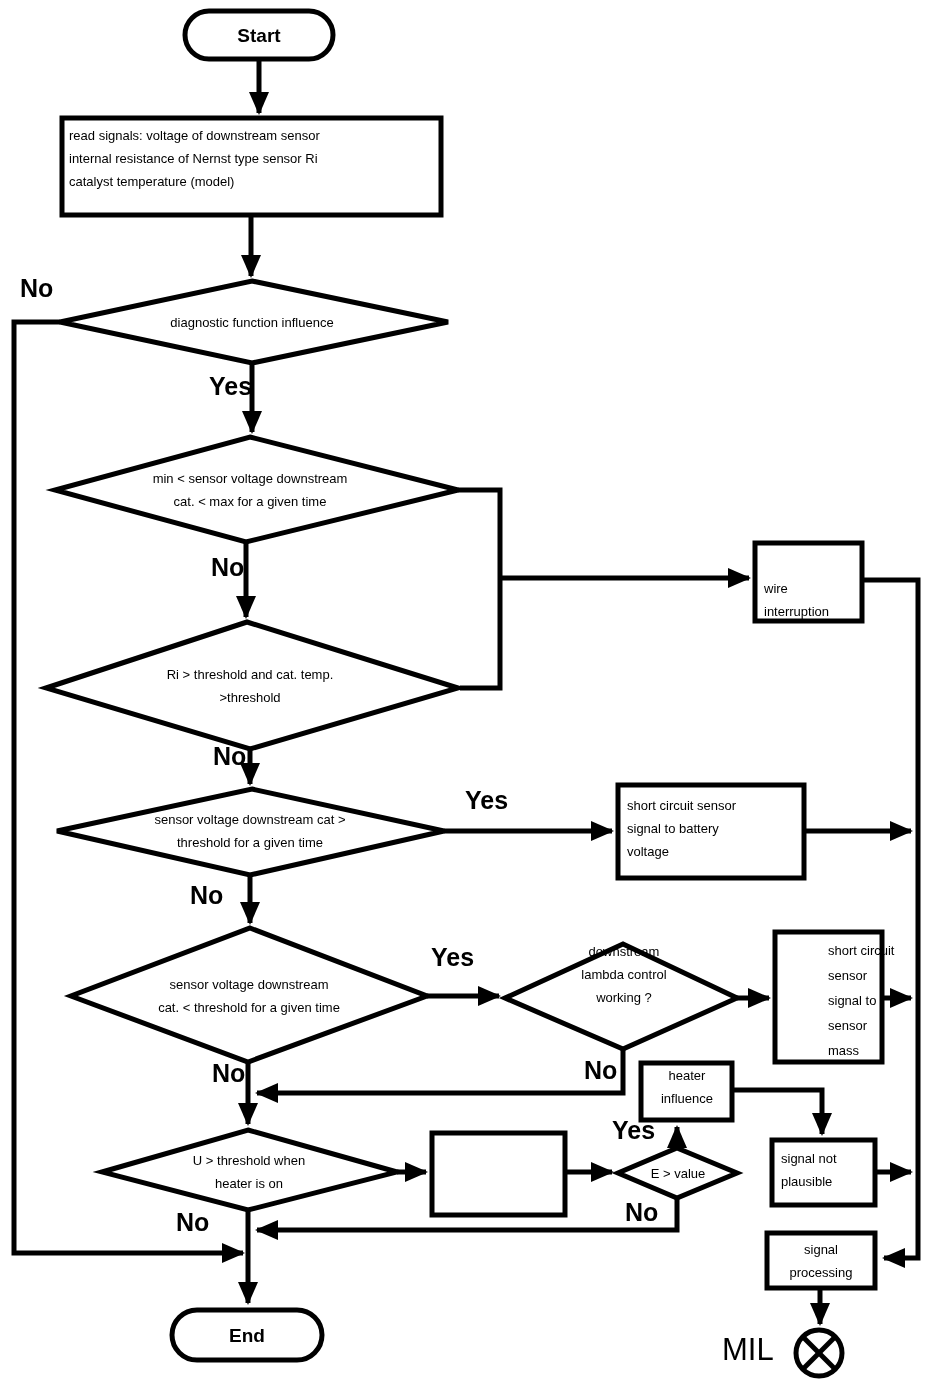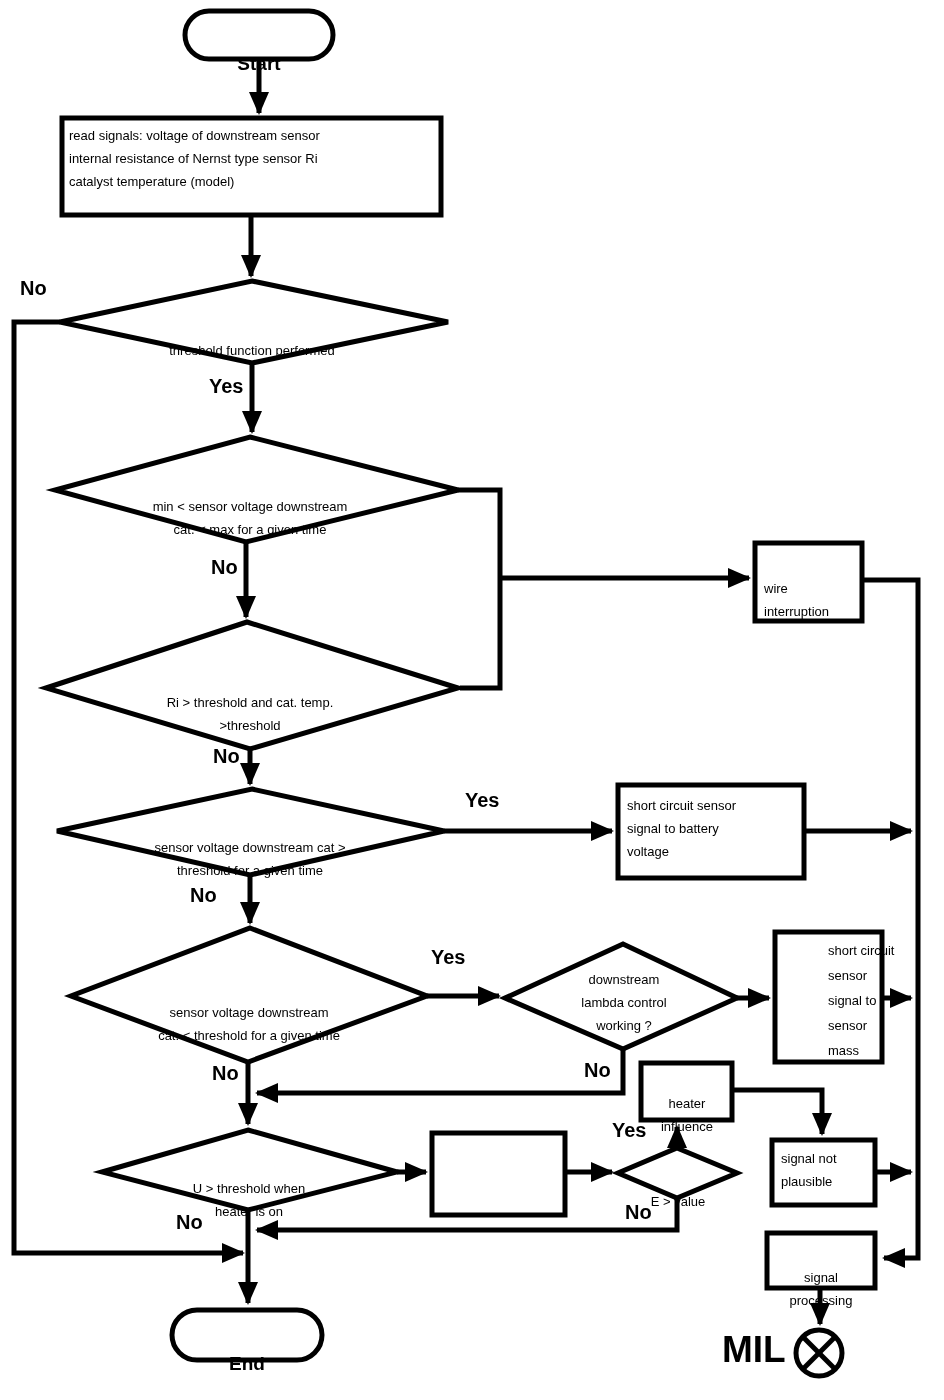--- a/index.html
+++ b/index.html
@@ -2,24 +2,24 @@
 <html><head>
 <meta charset="utf-8">
 <style>
   html,body { margin:0; padding:0; background:#ffffff; }
   .canvas {
     position:relative; width:944px; height:1400px; background:#ffffff;
     font-family:"Liberation Sans", sans-serif; color:#000; overflow:hidden;
   }
   .canvas svg { position:absolute; left:0; top:0; }
   .lbl { position:absolute; white-space:pre-line; font-size:13px; line-height:23px; }
-  .center { display:flex; align-items:center; justify-content:center; text-align:center;margin-top:28px; }
+  .center { display:flex; align-items:center; justify-content:center; text-align:center; }
   .titlebold { font-weight:bold; font-size:19px; }
-  .tag { font-weight:bold; font-size:20px; line-height:21px; white-space:nowrap; }
-  .big { font-weight:bold; font-size:37px; line-height:31px;text-align:center; }
+  .tag { font-weight:bold; font-size:25px; line-height:21px; white-space:nowrap; }
+  .big { font-weight:normal; font-size:31px; line-height:31px;text-align:center; }
   .massline { line-height:25px;margin-left:44px; }
 </style>
 </head>
 <body>
 
 <div class="canvas">
 
   <svg width="944" height="1400" viewBox="0 0 944 1400">
     <defs>
       <marker id="ah" markerWidth="4.6" markerHeight="4" refX="4.2" refY="2" orient="auto">
@@ -75,21 +75,21 @@
       <circle cx="819" cy="1353" r="23"></circle>
       <line x1="803" y1="1337" x2="835" y2="1369"></line>
       <line x1="835" y1="1337" x2="803" y2="1369"></line>
     </g>
   </svg>
 
   <div class="lbl center titlebold" style="left:186px;top:13px;width:146px;height:44px">Start</div>
   <div class="lbl" style="left:69px;top:124px;width:368px">read signals: voltage of downstream sensor
 internal resistance of Nernst type sensor Ri
 catalyst temperature (model)</div>
-  <div class="lbl center" style="left:102px;top:302px;width:300px;height:40px">threshold function performed</div>
+  <div class="lbl center" style="left:102px;top:302px;width:300px;height:40px">diagnostic function influence</div>
   <div class="lbl center" style="left:78px;top:462px;width:344px;height:56px">min &lt; sensor voltage downstream
 cat. &lt; max for a given time</div>
   <div class="lbl center" style="left:78px;top:658px;width:344px;height:56px">Ri &gt; threshold and cat. temp.
 &gt;threshold</div>
   <div class="lbl" style="left:764px;top:577px;width:92px">wire
 interruption</div>
   <div class="lbl center" style="left:78px;top:804px;width:344px;height:54px">sensor voltage downstream cat &gt;
 threshold for a given time</div>
   <div class="lbl" style="left:627px;top:794px;width:172px">short circuit sensor
 signal to battery

